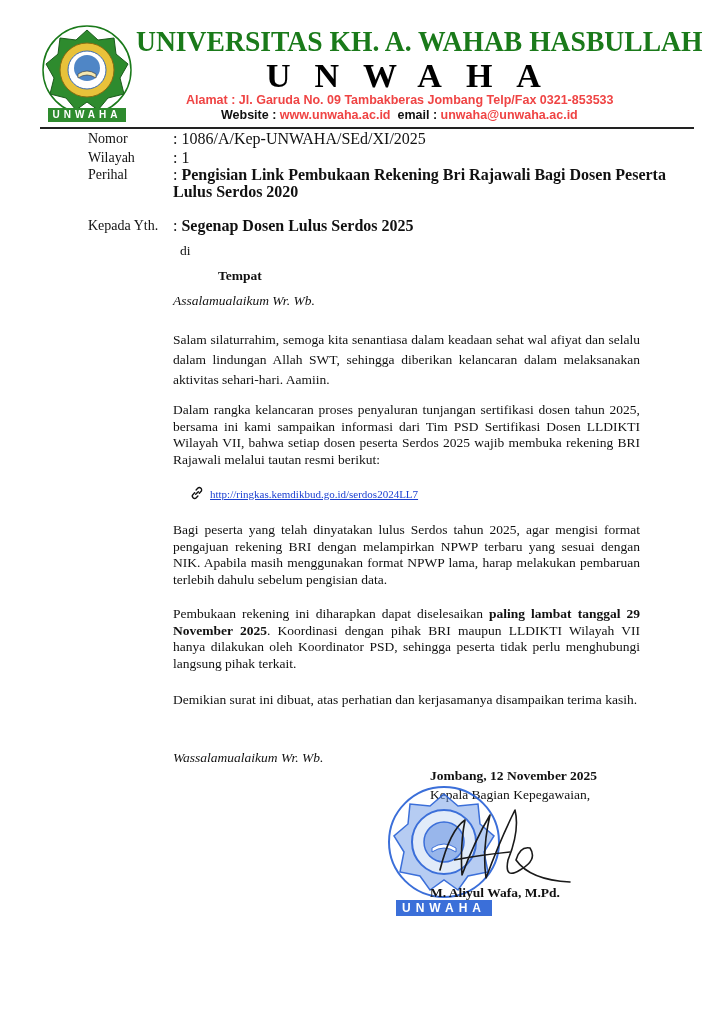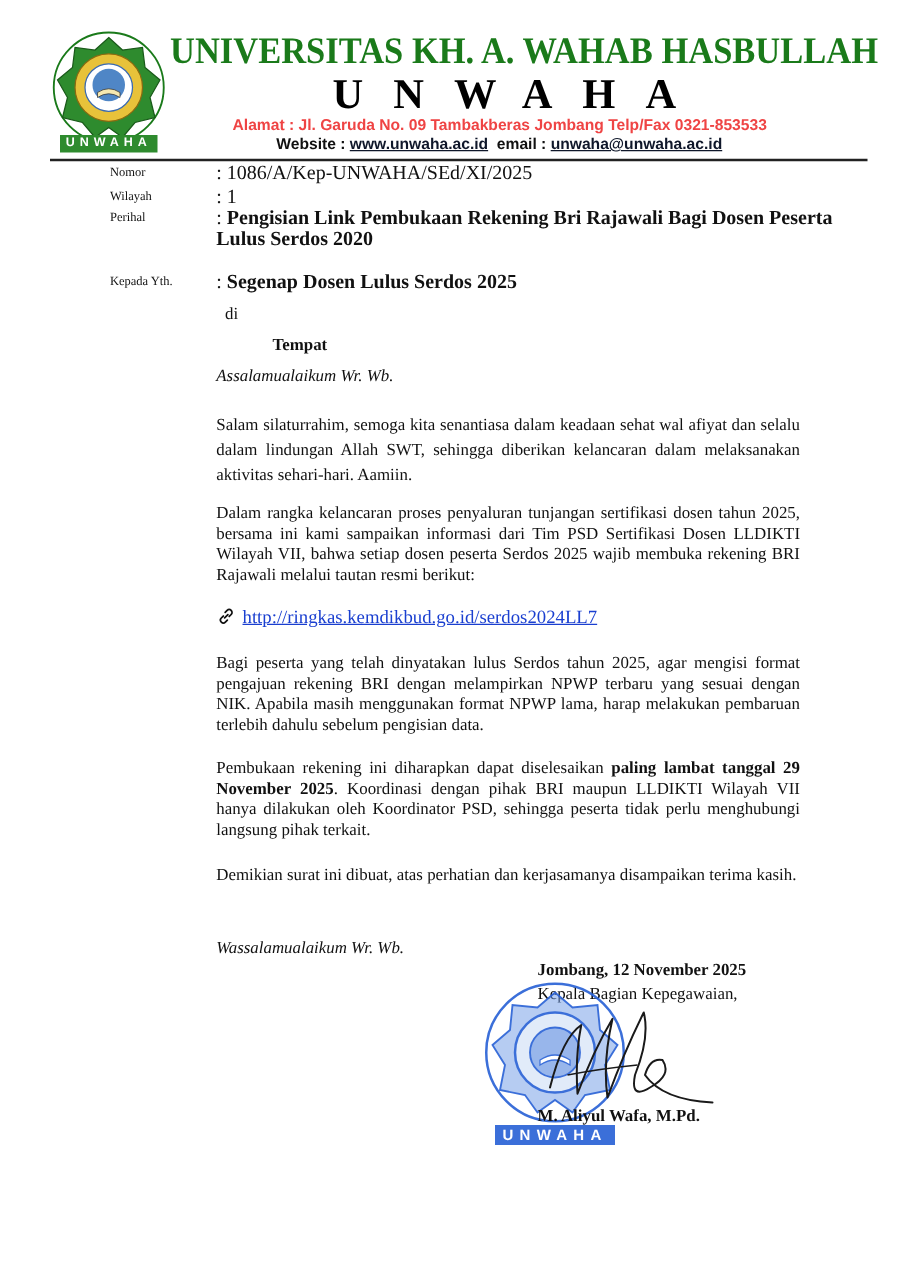--- a/index.html
+++ b/index.html
@@ -11,33 +11,33 @@
   .logo { left: 38px; top: 24px; width: 98px; height: 100px; }
   .uni-title { left: 136px; top: 24px; width: 560px; font-family: "Liberation Serif", serif;
                font-weight: bold; font-size: 30px; line-height: 34px; color: #1a7a1a;
                letter-spacing: 0px; white-space: nowrap; transform: scaleX(0.92); transform-origin: left top; }
   .uni-abbr { left: 266px; top: 58px; font-family: "Liberation Serif", serif; font-weight: bold;
               font-size: 34px; line-height: 36px; letter-spacing: 24px; color: #000; white-space: nowrap; }
   .address { left: 186px; top: 93px; font-family: "Liberation Sans", sans-serif; font-weight: bold;
              font-size: 12.5px; line-height: 15px; color: #ef4444; white-space: nowrap; }
   .contact { left: 221px; top: 108px; font-family: "Liberation Sans", sans-serif; font-weight: bold;
              font-size: 12.5px; line-height: 15px; color: #111; white-space: nowrap; }
-  .contact a { color: #0f172a; text-decoration: underline; }
+  .contact a { color: #ef4444; }
   .rule { left: 40px; top: 127px; width: 654px; height: 2px; background: #222; }
 
   
-  .meta-label { left: 88px; font-size: 10px; line-height: 16px; }
+  .meta-label { left: 88px; font-size: 14px; line-height: 16px; }
   .meta-value { left: 173px; font-size: 16px; line-height: 16px; }
   .meta-value.bold { font-weight: bold; }
   .bold { font-weight: bold; }
 
   .body-p { left: 173px; width: 467px; font-size: 13.5px; line-height: 17px; text-align: justify; }
   .italic { font-style: italic; }
 
-  .link-row { left: 174px; top: 486px; font-size: 15px; line-height: 17px; white-space: nowrap; }
+  .link-row { left: 190px; top: 486px; font-size: 11px; line-height: 17px; white-space: nowrap; }
   .link-row a { color: #1a3fd0; text-decoration: underline; }
   .link-icon { display: inline-block; width: 14px; height: 14px; vertical-align: -2px; margin-right: 6px; }
 
   .sign { left: 430px; font-size: 13.5px; line-height: 17px; white-space: nowrap; }
   .stamp { left: 382px; top: 784px; width: 124px; height: 134px; opacity: 0.92; }
   .signature { left: 420px; top: 800px; width: 160px; height: 95px; }
 </style>
 </head>
 <body>
 

